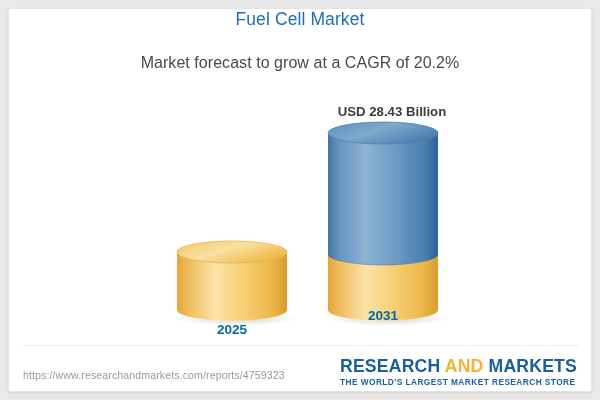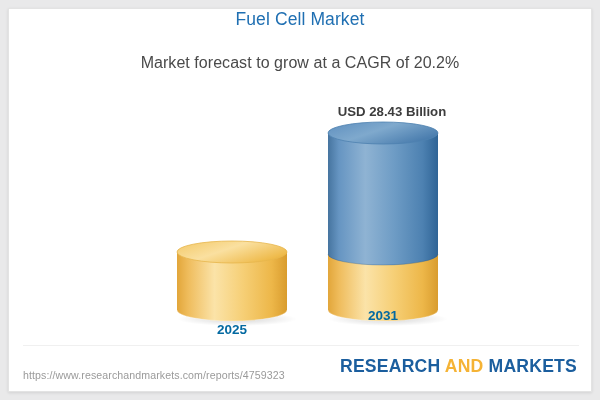--- a/index.html
+++ b/index.html
@@ -216,15 +216,16 @@
     <div class="cat-label" style="left:308px; top:299px; width:132px;">2031</div>
 
   </div>
 
   <div class="footer-divider"></div>
 
   <a class="source-url" href="#" style="text-decoration:none;">https://www.researchandmarkets.com/reports/4759323</a>
 
   <div class="logo">
     <div class="logo-main"><span>RESEARCH </span><span class="logo-and">AND</span><span> MARKETS</span></div>
+    <div class="logo-tag">THE WORLD'S LARGEST MARKET RESEARCH STORE</div>
   </div>
 
 </div>
 
 </body></html>

